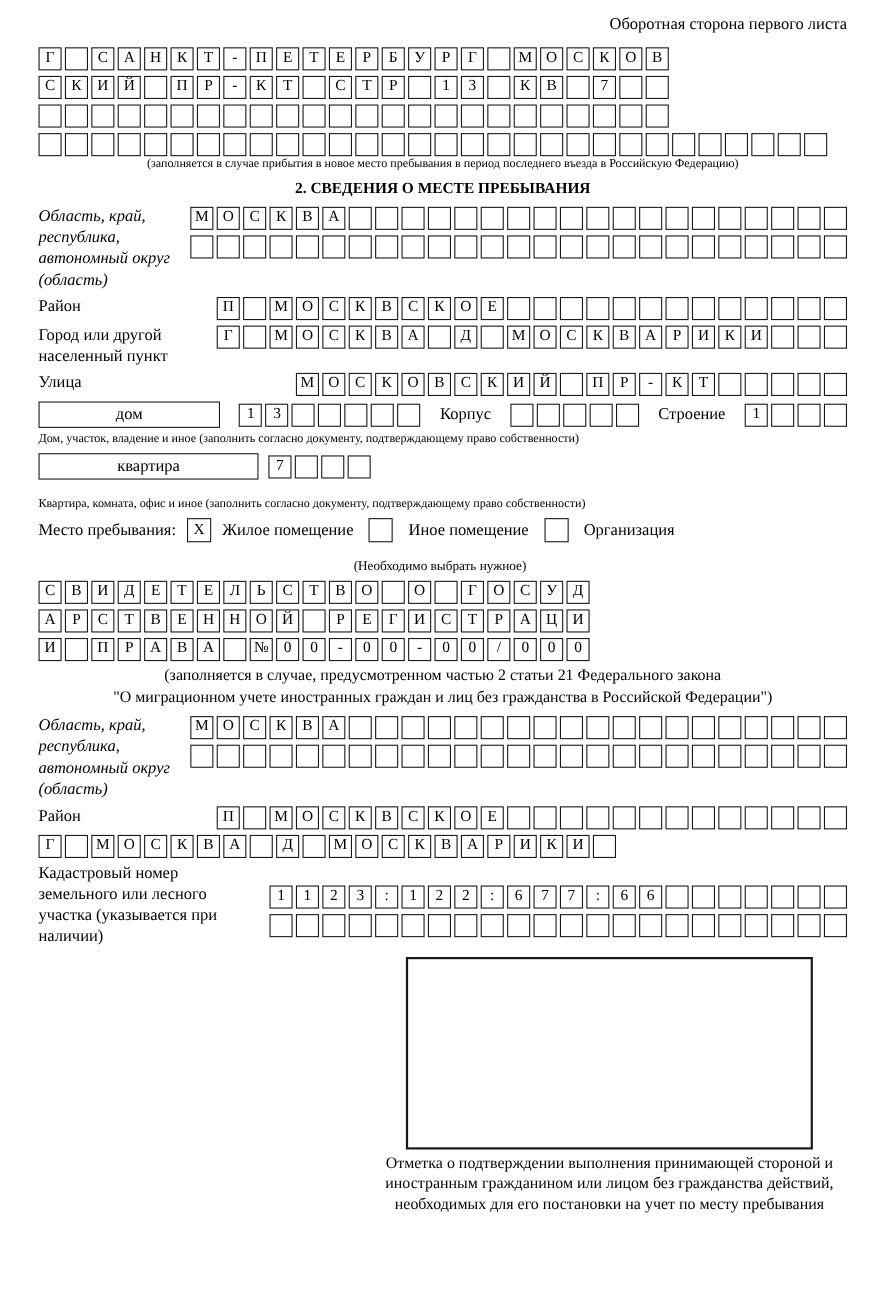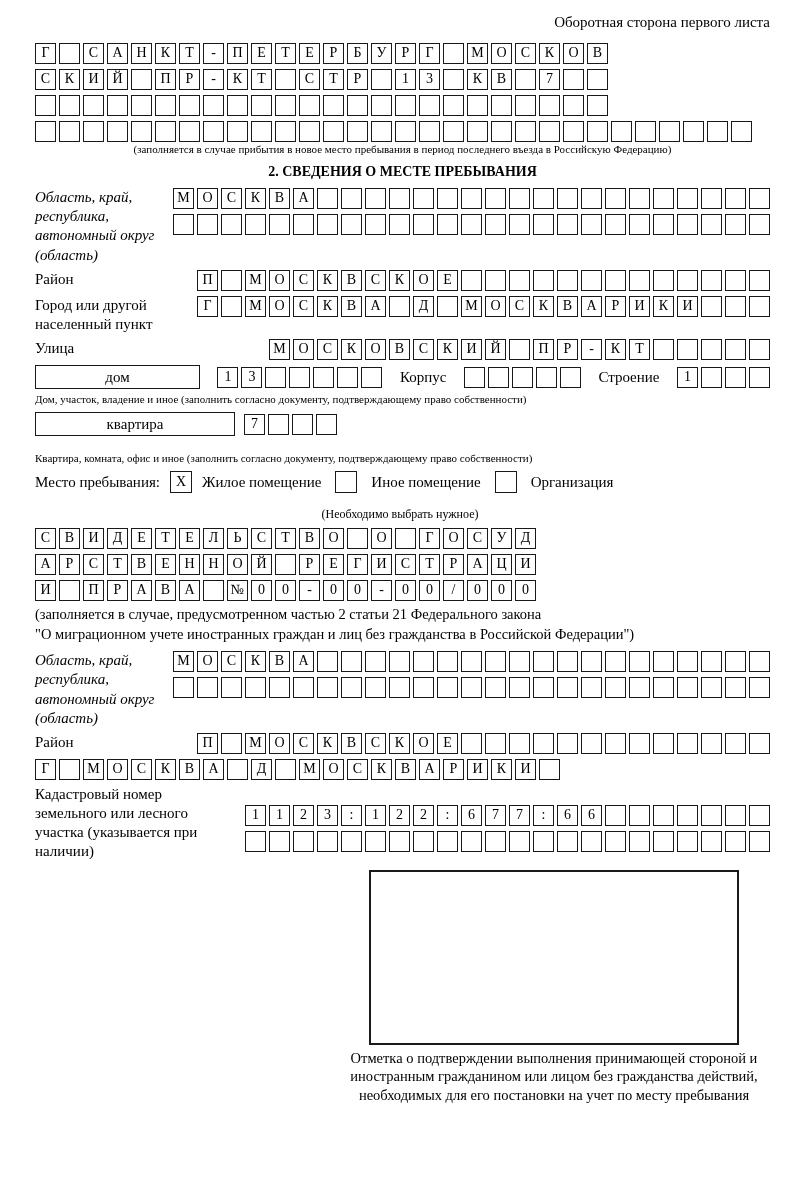--- a/index.html
+++ b/index.html
@@ -15,21 +15,21 @@
   .w218 { width:218px; } .w205 { width:205px; }
 
   .cellcol { display:flex; flex-direction:column; gap:5px; align-items:flex-end; }
   .cellrow { display:flex; gap:3px; }
   .cell { width:21px; height:21px; box-sizing:border-box; border:1.5px solid #191919;
           font-size:14px; line-height:18px; text-align:center; flex:0 0 auto; }
 
   .caption { font-size:11px; text-align:center; margin:1px 0 7px; }
   .caption.left { text-align:left; }
   .sec-title { font-size:14px; font-weight:bold; text-align:center; margin:9px 0 8px; }
-  .sub-cap { font-size:14.5px; margin:0 0 3px; }
+  .sub-cap { font-size:14.5px; text-align:center; margin:0 0 3px; }
 
   .house-row { display:flex; justify-content:space-between; align-items:center; margin-bottom:4px; }
   .apt-row { display:flex; align-items:center; gap:9px; margin-bottom:16px; }
   .widebox { box-sizing:border-box; border:1.5px solid #191919; height:24px;
              display:flex; align-items:center; justify-content:center; font-size:15px; }
   .w-dom { width:165px; } .w-apt { width:200px; }
   .ilabel { font-size:15px; white-space:nowrap; }
 
   .place-row { display:flex; align-items:center; margin:3px 0 14px; font-size:15px; }
   .place-row .gap-s { margin-right:10px; } .place-row .gap-m { margin-right:14px; }

